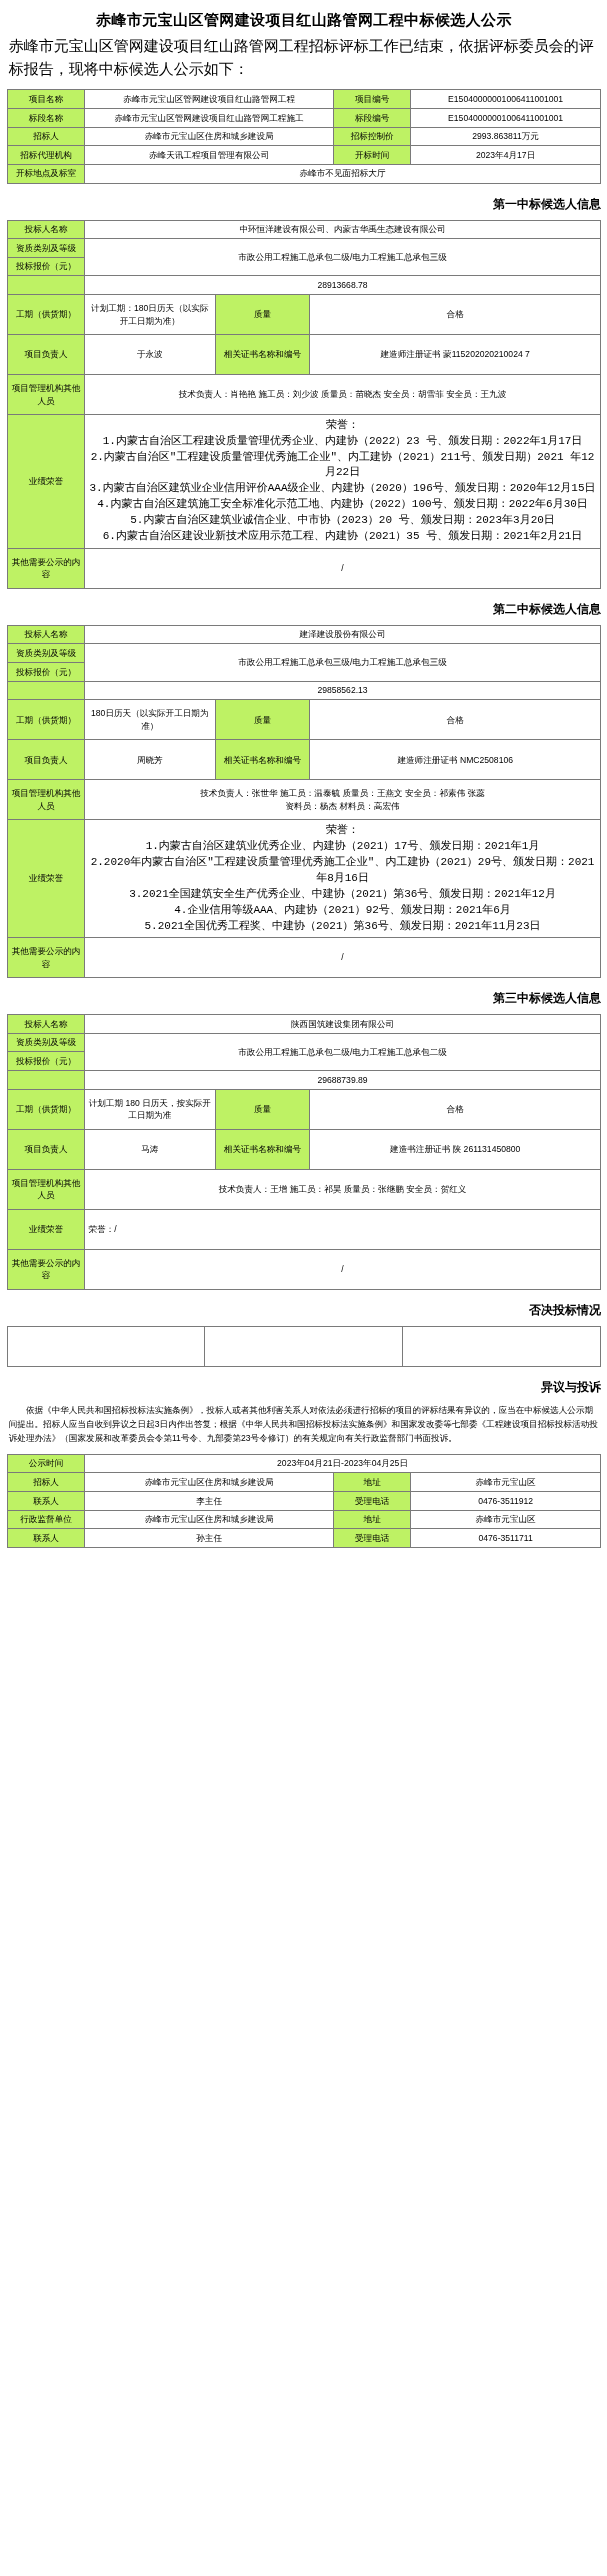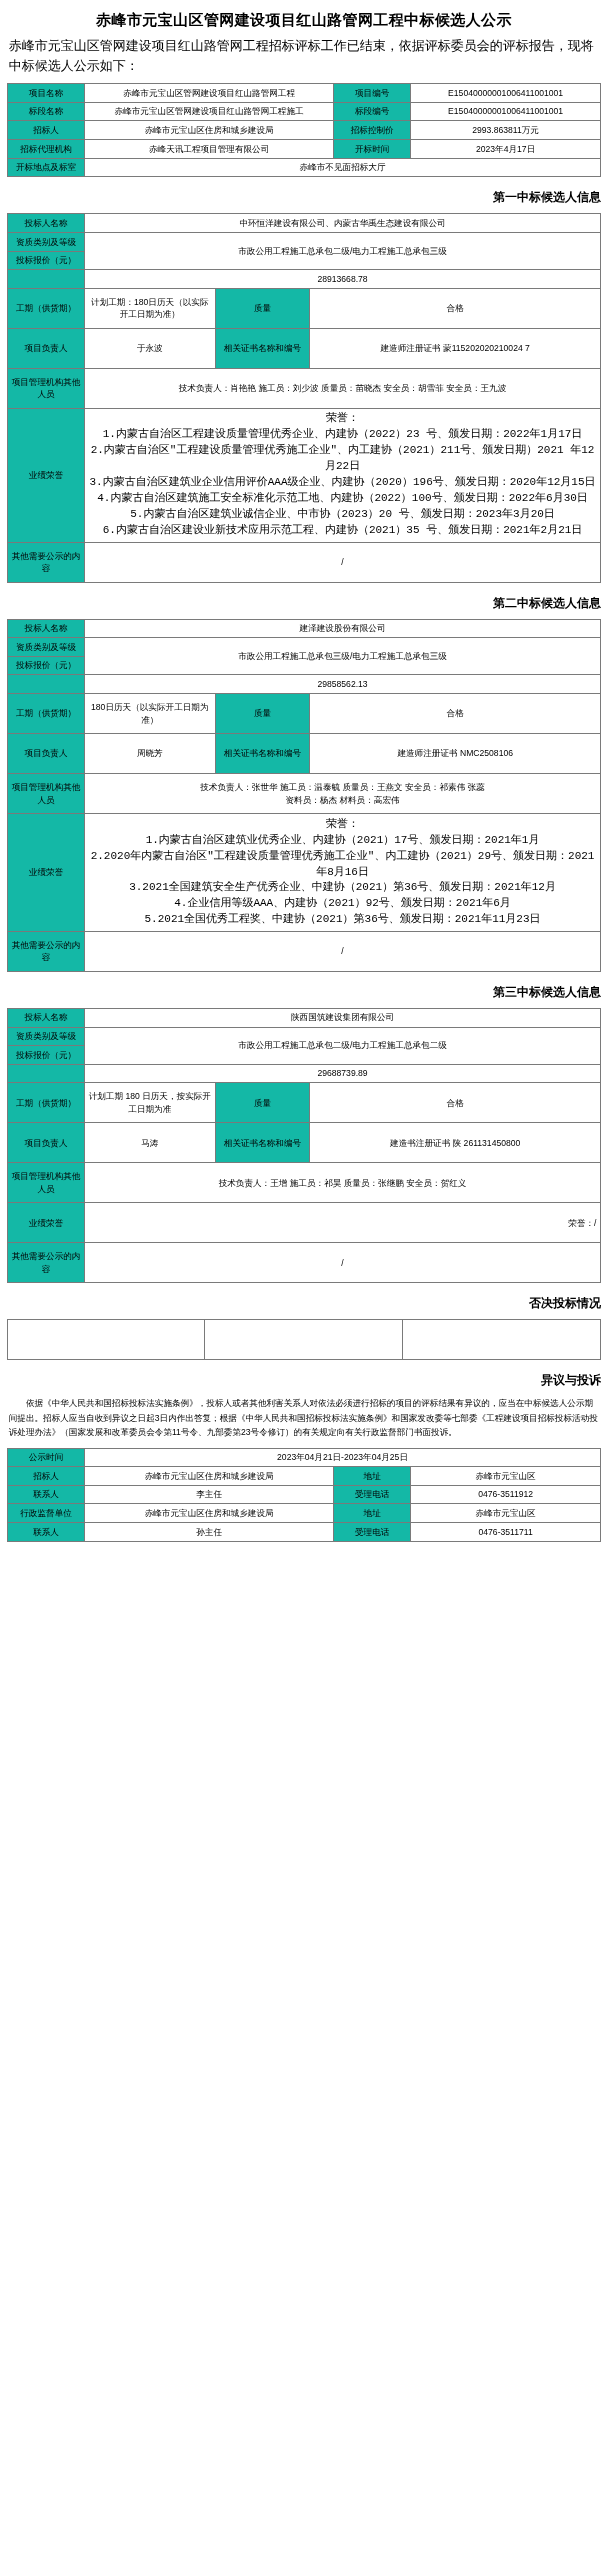--- a/index.html
+++ b/index.html
@@ -14,46 +14,47 @@
   .page { width: 608px; padding: 5.2px 7px 8.6px 7px; }
   .doc-title {
     text-align: center;
     font-size: 15px;
     font-weight: bold;
     line-height: 1.35;
     margin: 5.2px 3.5px 5.2px 3.5px;
     letter-spacing: 0.4px;
   }
   .intro {
-    font-size: 13px;
+    font-size: 15px;
     line-height: 1.55;
     margin: 0 1.7px 7px 1.7px;
     text-indent: 0;
+    font-family: Liberation Mono, monospace;
   }
   table {
     border-collapse: collapse;
     width: 100%;
     table-layout: fixed;
   }
   td, th {
     border: 0.9px solid #7a7a7a;
     font-size: 8.6px;
     padding: 2.6px 3.5px;
     vertical-align: middle;
     line-height: 1.45;
     word-wrap: break-word;
     word-break: break-all;
   }
   .lbl {
     text-align: center;
-    background: #14b8a6;
+    background: #bef264;
     font-size: 8.6px;
   }
   .ctr { text-align: center; }
-  .lft { text-align: right; }
+  .lft { text-align: left; }
   .section-title {
     text-align: right;
     font-size: 12px;
     font-weight: bold;
     margin: 12px 0 7px 0;
   }
   .tall { height: 40px; }
   .perf {
     font-size: 11px;
     line-height: 1.45;

